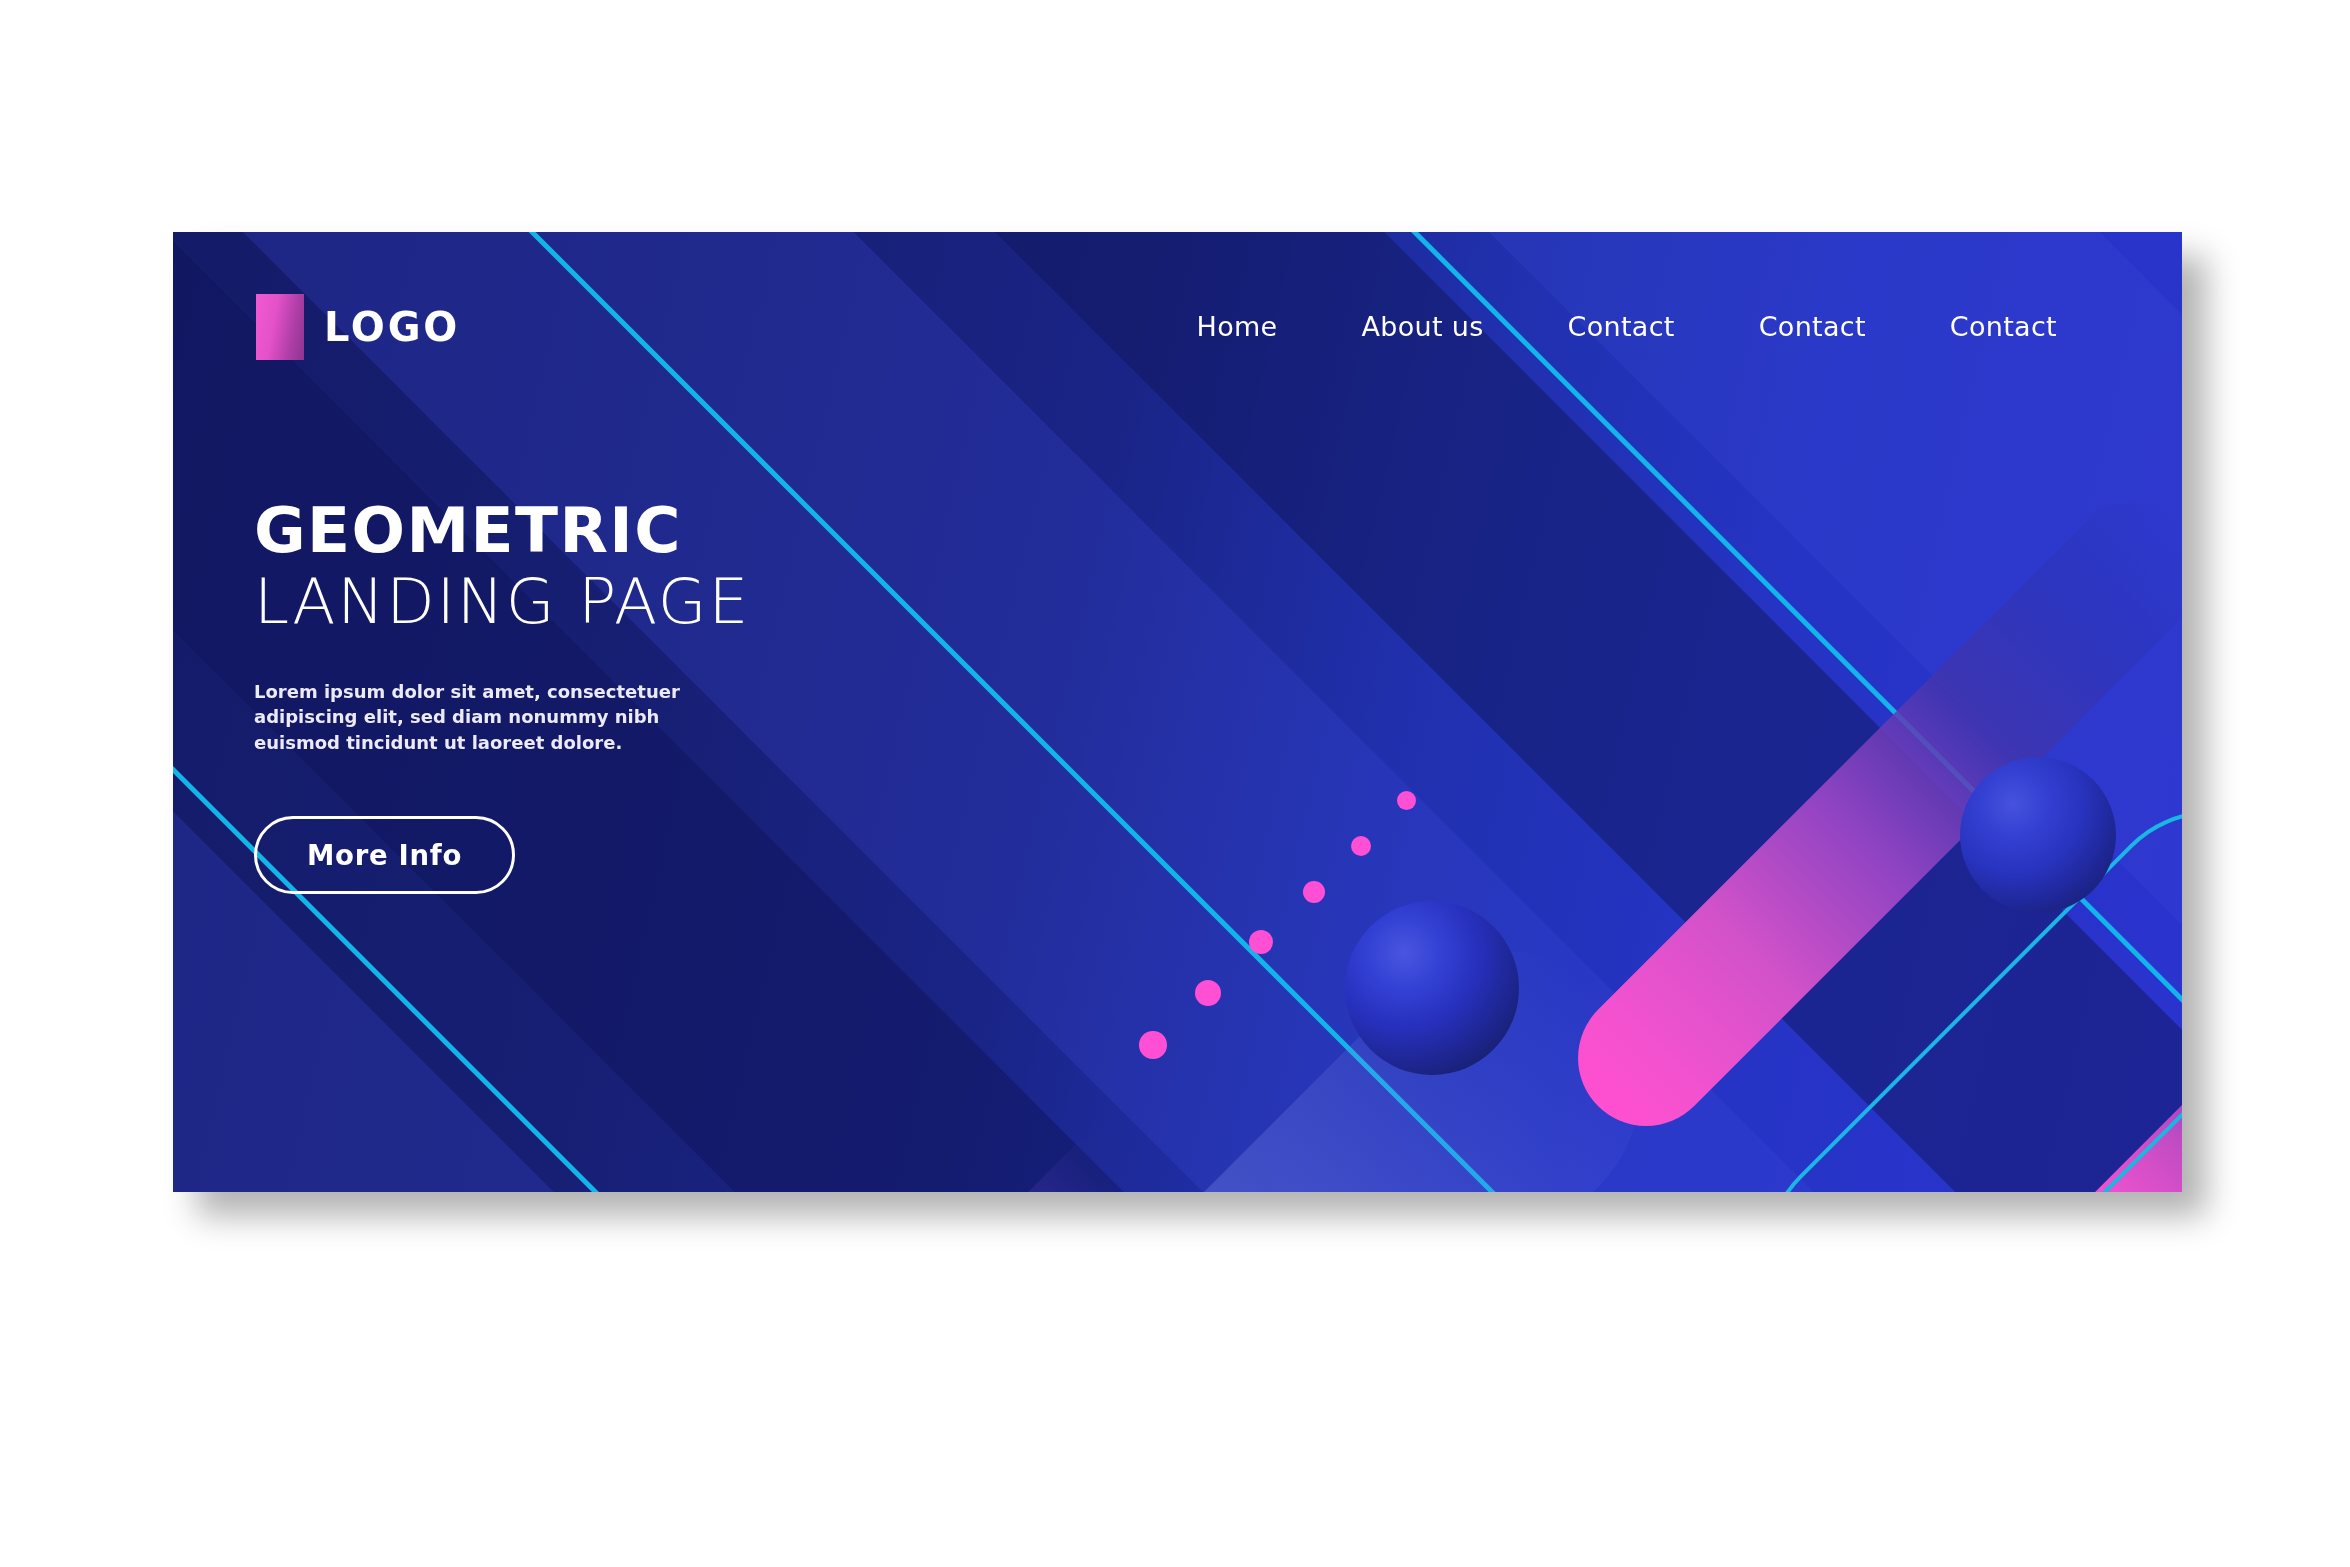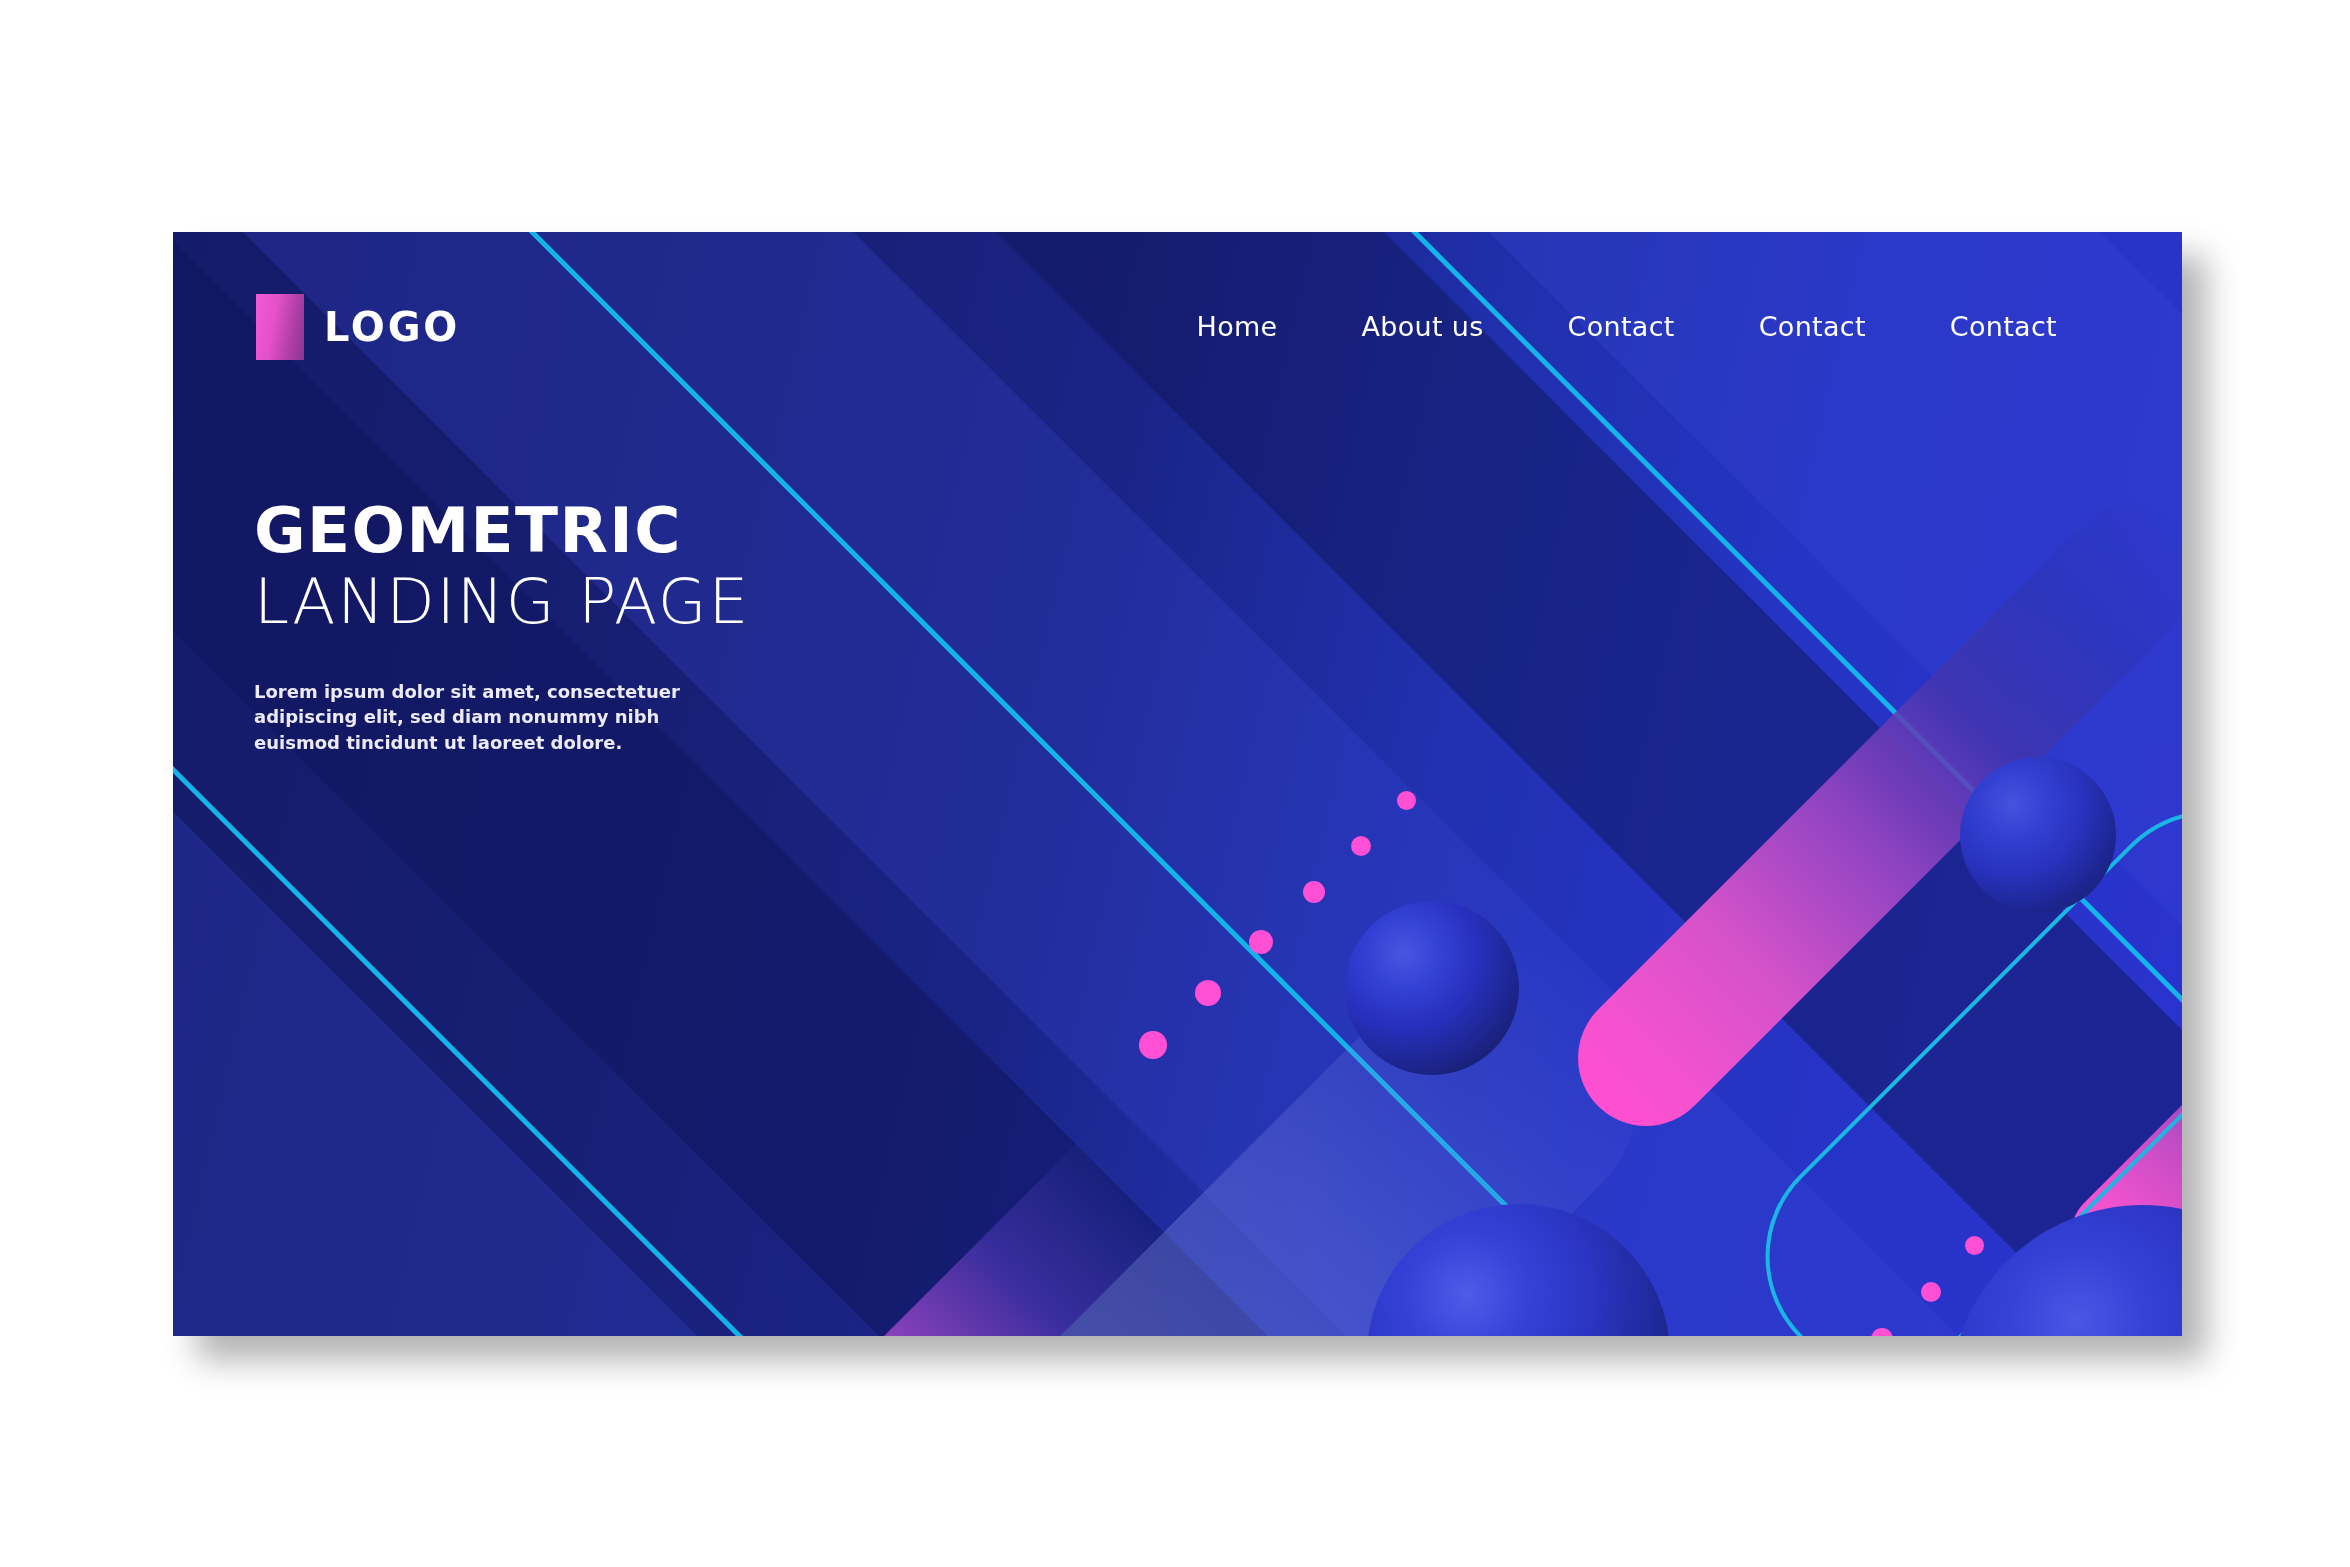--- a/index.html
+++ b/index.html
@@ -19,21 +19,21 @@
     height: 1568px;
     background: #ffffff;
   }
 
   
   .hero {
     position: absolute;
     left: 173px;
     top: 232px;
     width: 2009px;
-    height: 1104px;
+    height: 960px;
     overflow: hidden;
     background: #0369a1;
     box-shadow: 24px 24px 31px rgba(0,0,0,0.30);
   }
 
   
   .bg-base {
     position: absolute;
     inset: 0;
     background:
@@ -350,17 +350,18 @@
         <a class="nav-link">Contact</a>
         <a class="nav-link">Contact</a>
       </nav>
 
     </div>
 
     <div class="hero-copy">
       <div class="title-bold">GEOMETRIC</div>
       <div class="title-light">LANDING PAGE</div>
       <p class="hero-para">Lorem ipsum dolor sit amet, consectetuer adipiscing elit, sed diam nonummy nibh euismod tincidunt ut laoreet dolore.</p>
+      <button class="ghost-btn">More Info</button>
     </div>
 
   </div>
 </div>
 
 
 </body></html>

